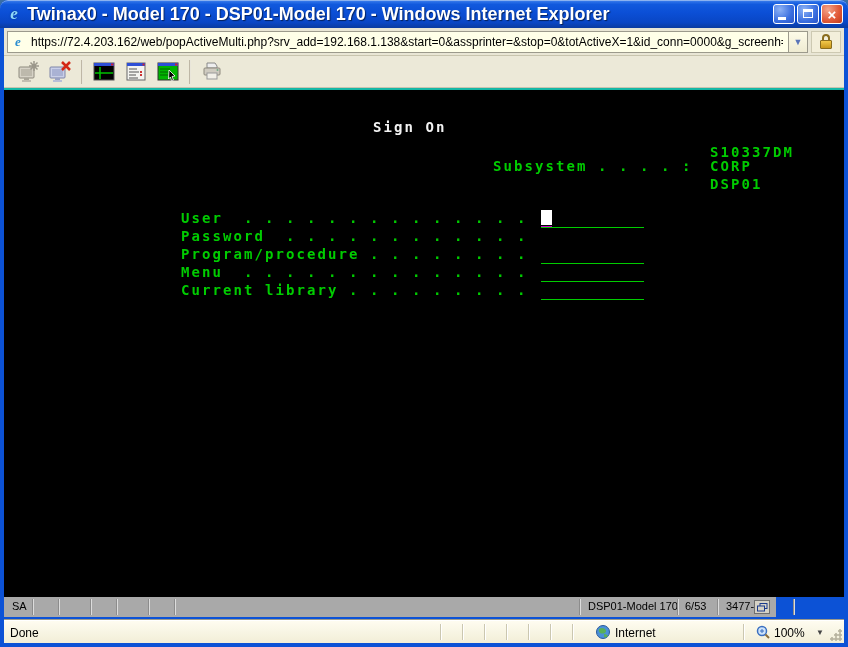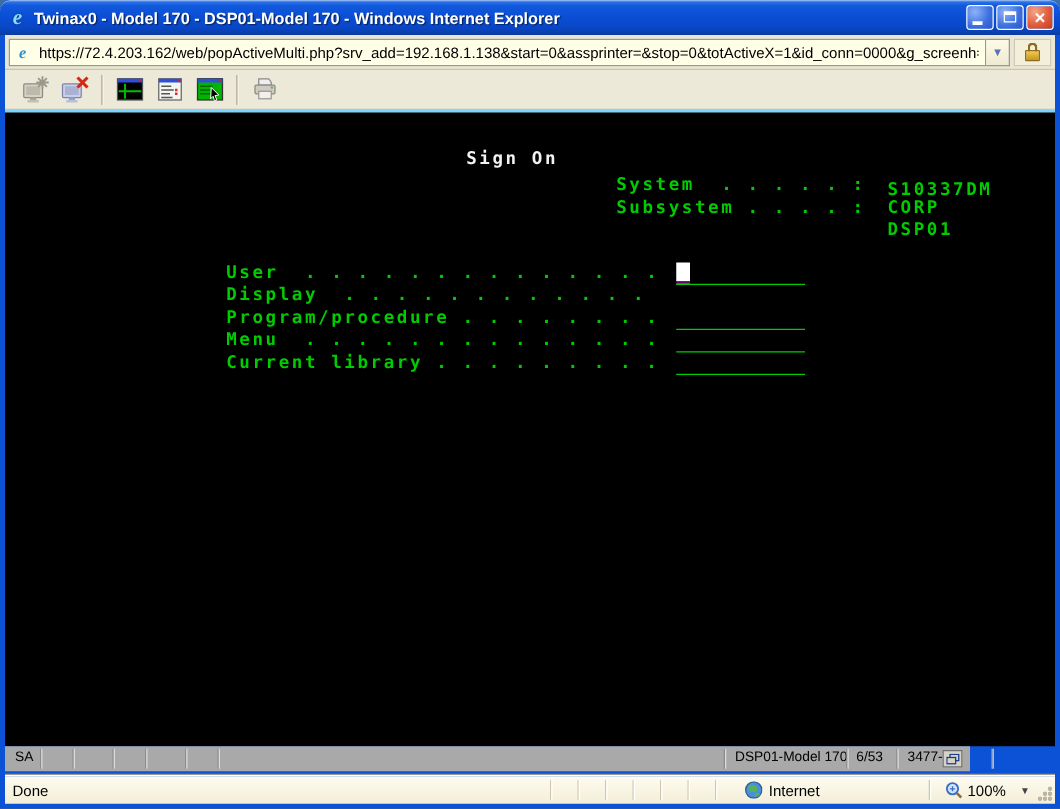--- a/index.html
+++ b/index.html
@@ -7,21 +7,21 @@
     font-family:"Liberation Sans",sans-serif;overflow:hidden;border-radius:8px 8px 0 0;}
 
   
   .titlebar{position:absolute;left:0;top:0;width:848px;height:28px;box-sizing:border-box;
     border-radius:8px 8px 0 0;display:flex;align-items:center;padding:0 5px;
     background:linear-gradient(180deg,#5a93e8 0%,#2b70e8 6%,#1159dd 16%,#0b4fd6 45%,#0946c5 80%,#0a3ba0 100%);
     box-shadow:inset 0 1px 0 rgba(255,255,255,.35);}
   .ie-logo{width:18px;height:18px;display:flex;align-items:center;justify-content:center;
     font-family:"Liberation Serif",serif;font-style:italic;font-weight:bold;font-size:17px;
     color:#8fd8f8;text-shadow:0 0 2px #043a8c;}
-  .title-text{flex:1;margin-left:4px;color:#fff;font-weight:bold;font-size:13px;
+  .title-text{flex:1;margin-left:4px;color:#fff;font-weight:bold;font-size:18px;
     white-space:nowrap;overflow:hidden;text-shadow:1px 1px 1px rgba(0,0,0,.55);}
   .win-btns{display:flex;gap:2px;}
   .win-btn{position:relative;width:22px;height:20px;border-radius:3px;border:1px solid #fff;
     box-sizing:border-box;cursor:pointer;}
   .btn-blue{background:radial-gradient(circle at 30% 25%,#8db2f5,#3b6fe0 60%,#2a55c8);}
   .btn-close{background:radial-gradient(circle at 30% 25%,#f4a58b,#e25c3b 55%,#c23a1a);}
   .glyph-min{position:absolute;left:4px;bottom:3px;width:8px;height:3px;background:#fff;}
   .glyph-max{position:absolute;left:5px;top:4px;width:10px;height:9px;box-sizing:border-box;
     border:1px solid #fff;border-top:3px solid #fff;}
   .glyph-x{position:absolute;left:0;top:0;width:100%;height:100%;display:flex;align-items:center;
@@ -48,21 +48,21 @@
     background:linear-gradient(180deg,#f2c94c,#c9971c);border:1px solid #8a6d1f;border-radius:1px;}
 
   
   .toolbar{position:absolute;left:4px;top:56px;width:840px;height:32px;box-sizing:border-box;
     background:#ECE9D8;border-bottom:1px solid #c8c4b0;display:flex;align-items:center;padding-left:8px;}
   .tool-btn{width:32px;height:28px;display:flex;align-items:center;justify-content:center;cursor:pointer;}
   .tool-sep{width:2px;height:24px;margin:0 5px;background:linear-gradient(90deg,#a89f8c,#fffef4);}
 
   
   .terminal{position:absolute;left:4px;top:88px;width:840px;height:509px;box-sizing:border-box;
-    background:#000;border-top:2px solid #7dd3fc;}
+    background:#000;border-top:2px solid #14b8a6;}
   .tl{position:absolute;font-family:"DejaVu Sans Mono",monospace;font-weight:bold;font-size:14px;
     line-height:15px;letter-spacing:2.07px;white-space:pre;color:#00CC00;}
   .tl.white{color:#F2F2F2;}
   .t-underline{position:absolute;width:103px;height:1px;background:#00CC00;}
   .t-cursor{position:absolute;width:11px;height:15px;background:#FFFFFF;}
   .t-cursor-ul{position:absolute;width:11px;height:2px;background:#CC00CC;}
 
   
   .oia{position:absolute;left:4px;top:597px;width:772px;height:20px;background:#A9A9A9;
     font-size:11px;color:#000;}
@@ -177,28 +177,27 @@
         <rect x="4" y="8" width="16" height="7" rx="1" fill="#cfcbc0" stroke="#8e8a7e"></rect>
         <rect x="7" y="13" width="10" height="6" fill="#f2f0e8" stroke="#999"></rect>
         <circle cx="17.5" cy="10" r="1" fill="#7a8"></circle>
       </svg>
     </span>
   </div>
 
   <div class="terminal">
     <span class="tl white" style="left:369px;top:30px">Sign On</span>
 
-    <span class="tl" style="left:489px;top:51px">System  . . . . . :</span>
     <span class="tl" style="left:706px;top:55px">S10337DM</span>
     <span class="tl" style="left:489px;top:69px">Subsystem . . . . :</span>
     <span class="tl" style="left:706px;top:69px">CORP</span>
     <span class="tl" style="left:706px;top:87px">DSP01</span>
 
     <span class="tl" style="left:177px;top:121px">User  . . . . . . . . . . . . . .</span>
-    <span class="tl" style="left:177px;top:139px">Display  . . . . . . . . . . . .</span>
+    <span class="tl" style="left:177px;top:139px">Password  . . . . . . . . . . . .</span>
     <span class="tl" style="left:177px;top:175px">Menu  . . . . . . . . . . . . . .</span>
     <span class="tl" style="left:177px;top:157px">Program/procedure . . . . . . . .</span>
     <span class="tl" style="left:177px;top:193px">Current library . . . . . . . . .</span>
 
     <span class="t-cursor" style="left:537px;top:120px"></span>
     <span class="t-cursor-ul" style="left:537px;top:136px"></span>
     <span class="t-underline" style="left:537px;top:137px"></span>
     <span class="t-underline" style="left:537px;top:173px"></span>
     <span class="t-underline" style="left:537px;top:191px"></span>
     <span class="t-underline" style="left:537px;top:209px"></span>

